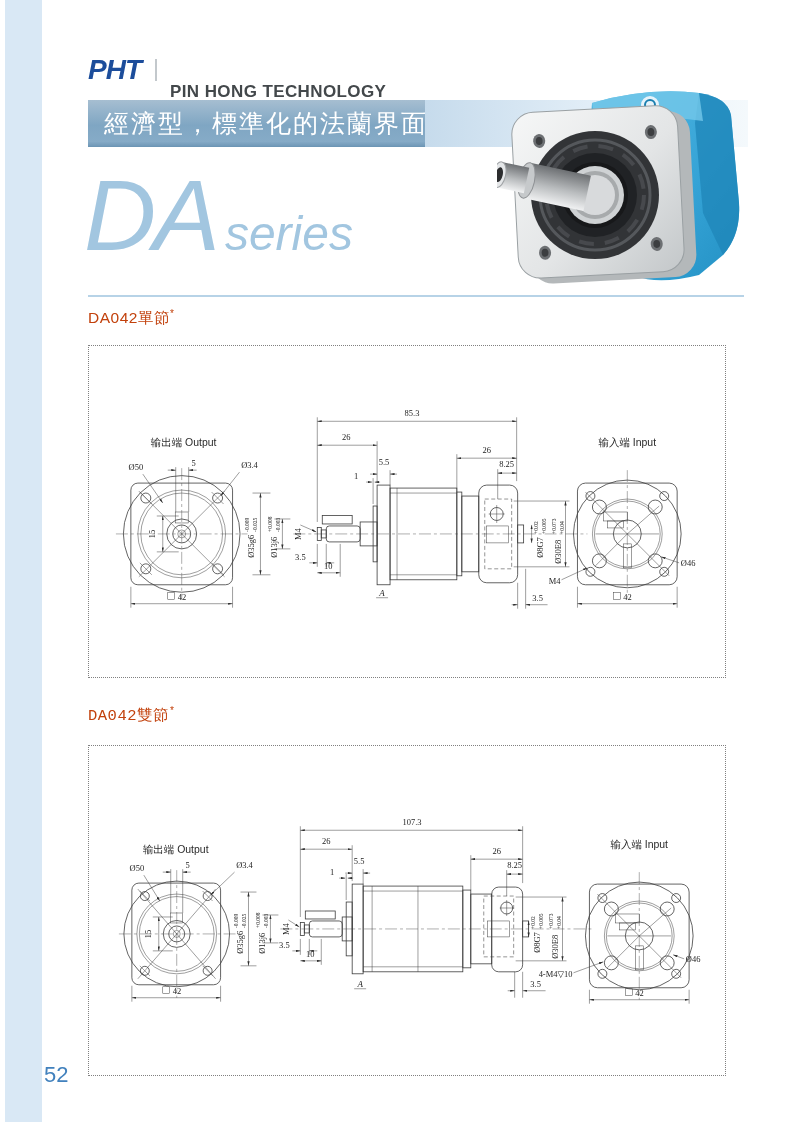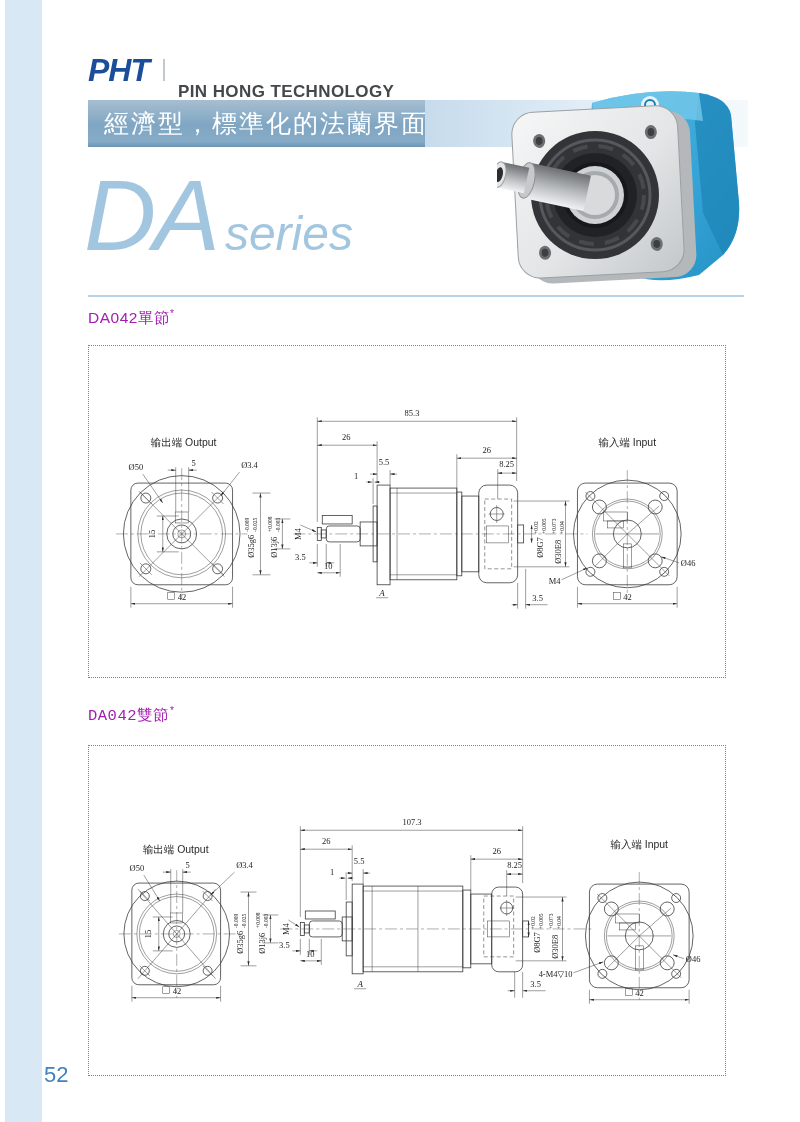--- a/index.html
+++ b/index.html
@@ -1,35 +1,35 @@
 <!DOCTYPE html>
 <html><head>
 <meta charset="utf-8">
 <style>
   html,body{margin:0;padding:0;background:#fff;}
   .page{position:relative;width:800px;height:1122px;background:#ffffff;overflow:hidden;
         font-family:"Liberation Sans",sans-serif;}
   .left-strip{position:absolute;left:5px;top:0;width:37px;height:1122px;background:#d9e8f5;}
   
   .logo-row{position:absolute;left:88px;top:56px;height:28px;display:flex;align-items:center;}
-  .pht{font-style:italic;font-weight:bold;font-size:32px;color:#1c4d9b;letter-spacing:-1px;}
+  .pht{font-style:italic;font-weight:bold;font-size:28px;color:#1c4d9b;letter-spacing:-1px;}
   .logo-sep{display:inline-block;width:2px;height:22px;background:#c3c8cc;margin:0 13px 0 14px;}
   .company{font-weight:bold;font-size:17px;color:#43484b;letter-spacing:.4px;margin-top:43px;}
   .banner{position:absolute;left:88px;top:100px;width:337px;height:47px;
           background:linear-gradient(180deg,#a6bed1 0%,#7fa6c3 55%,#86abc7 90%,#7199b8 100%);
           border-bottom:1px solid #6d96b5;color:#ffffff;font-size:25px;letter-spacing:2px;
           line-height:47px;padding-left:16px;box-sizing:border-box;white-space:nowrap;}
   .banner-fade{position:absolute;left:425px;top:100px;width:323px;height:47px;
           background:linear-gradient(90deg,#c6dbec 0%,#e4eff8 55%,#f4f9fc 100%);}
   .da-block{position:absolute;left:84px;top:165px;color:#a2c6e0;white-space:nowrap;font-style:italic;}
   .da-big{font-size:100px;line-height:1.0;letter-spacing:-3px;}
   .da-small{font-size:48px;margin-left:8px;}
   .product{position:absolute;left:497px;top:83px;}
   .divider{position:absolute;left:88px;top:295px;width:656px;height:2px;background:#b7d3e7;}
-  .sec-title{position:absolute;left:88px;font-size:15.5px;color:#a21caf;letter-spacing:.5px;}
+  .sec-title{position:absolute;left:88px;font-size:15.5px;color:#c2410c;letter-spacing:.5px;}
   .sec-title sup{font-size:10px;}
   .sec1{top:308px;} .sec2{top:705px;font-family:Liberation Mono, monospace;}
   .dwg-box{position:absolute;left:88px;width:636px;border:1px dotted #808080;background:#fff;}
   .box1{top:345px;height:331px;} .box2{top:745px;height:329px;}
   .pagenum{position:absolute;left:44px;top:1062px;font-size:22px;color:#4181bd;}
   
   .ln{fill:none;stroke:#3c3c3c;stroke-width:.8;}
   .tn{stroke-width:.5;}
   .cl{fill:none;stroke:#4a4a4a;stroke-width:.45;stroke-dasharray:12 3 3 3;}
   .dsh{fill:none;stroke:#3c3c3c;stroke-width:.55;stroke-dasharray:4 2.5;}

